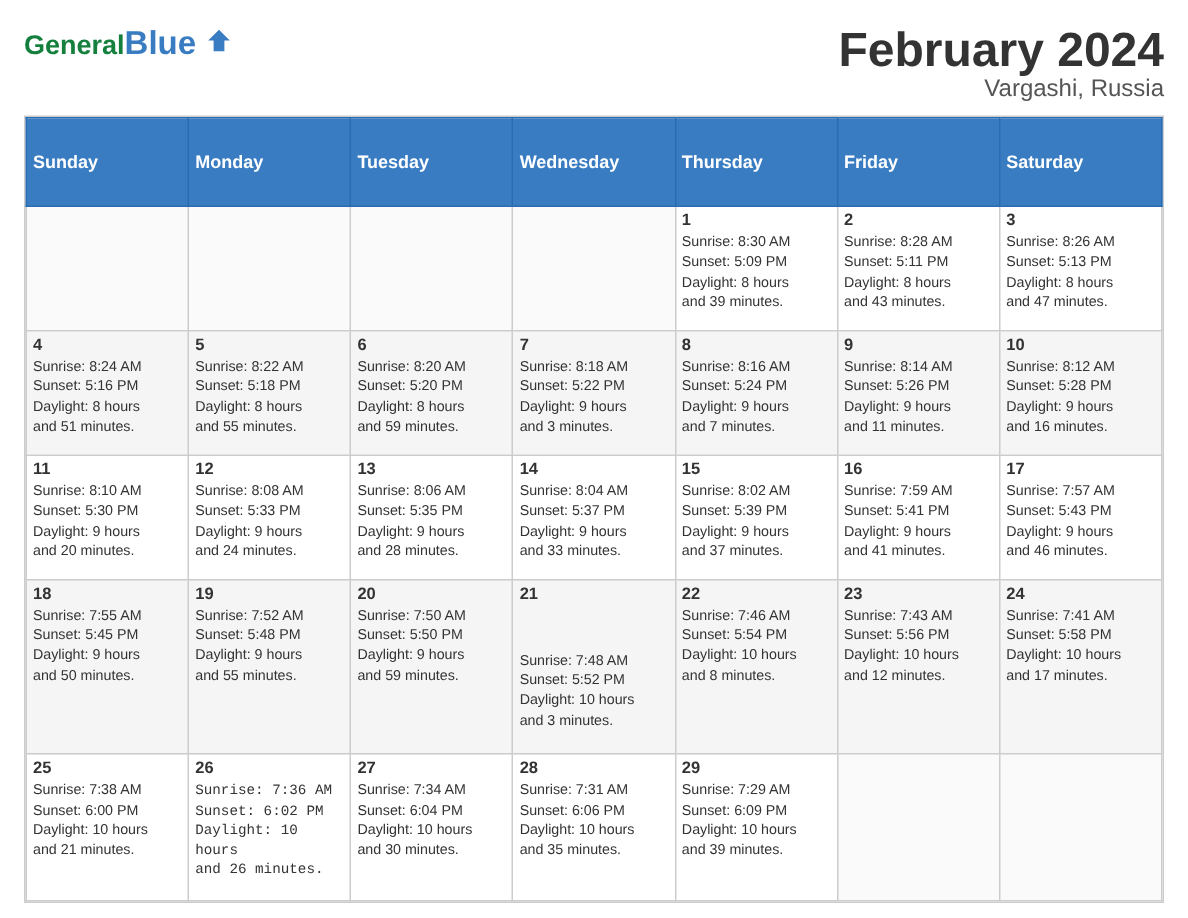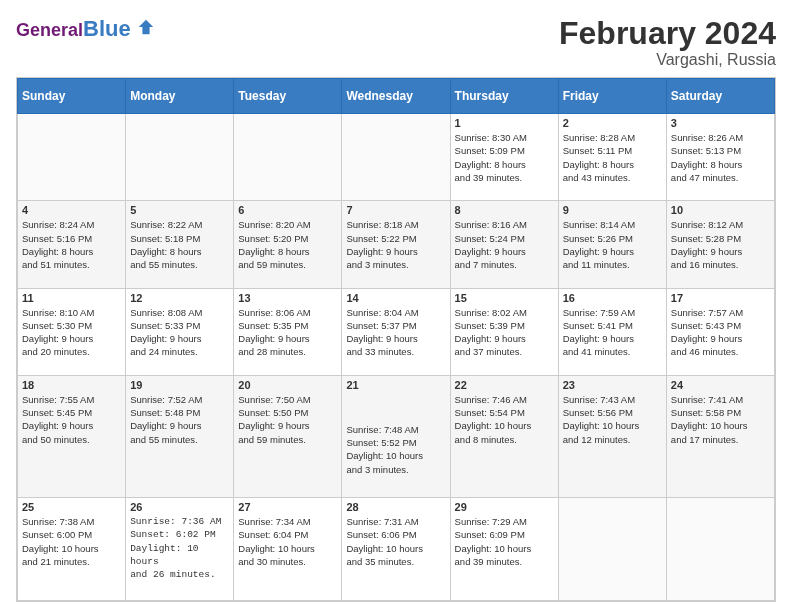--- a/index.html
+++ b/index.html
@@ -23,21 +23,21 @@
       align-items: flex-start;
       margin-bottom: 8px;
     }
     .logo {
       display: flex;
       align-items: center;
     }
     .logo-text-general {
       font-size: 18px;
       font-weight: bold;
-      color: #701a75;
+      color: #15803d;
     }
     .logo-text-blue {
       font-size: 22px;
       font-weight: bold;
       color: #3a7cc1;
     }
     .logo-icon {
       width: 18px;
       height: 18px;
       margin-left: 2px;
@@ -64,21 +64,21 @@
     .calendar table {
       width: 100%;
       border-collapse: collapse;
       height: 100%;
     }
     .calendar thead th {
       background: #3a7cc1;
       color: white;
       font-size: 12px;
       font-weight: bold;
-      padding: 10px 4px;
+      padding: 22px 4px;
       text-align: left;
       border: 1px solid #2a6cb1;
     }
     .calendar tbody td {
       border: 1px solid #ccc;
       vertical-align: top;
       padding: 3px 4px;
       font-size: 10px;
       color: #333;
       width: calc(100% / 7);

